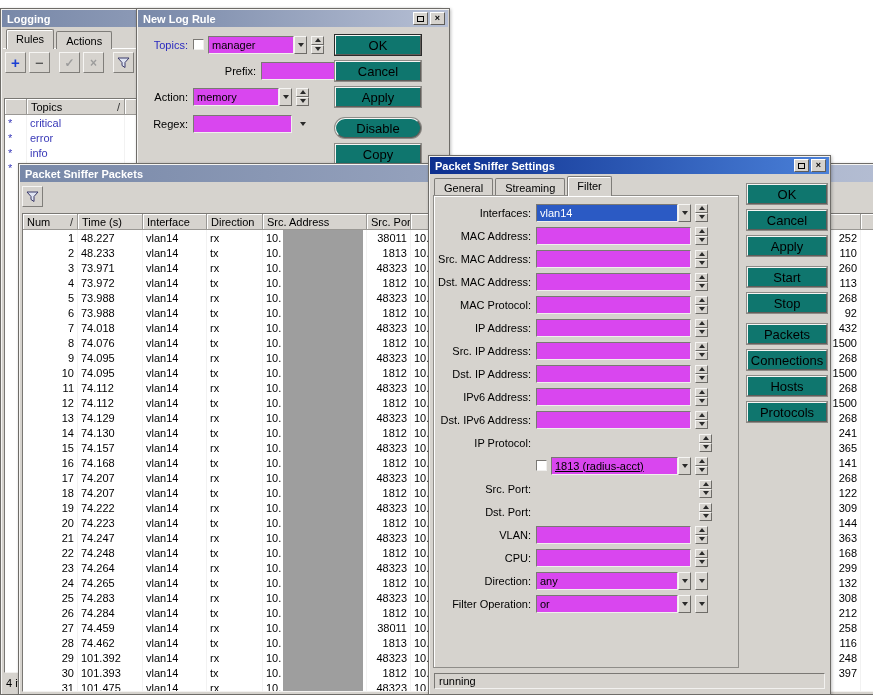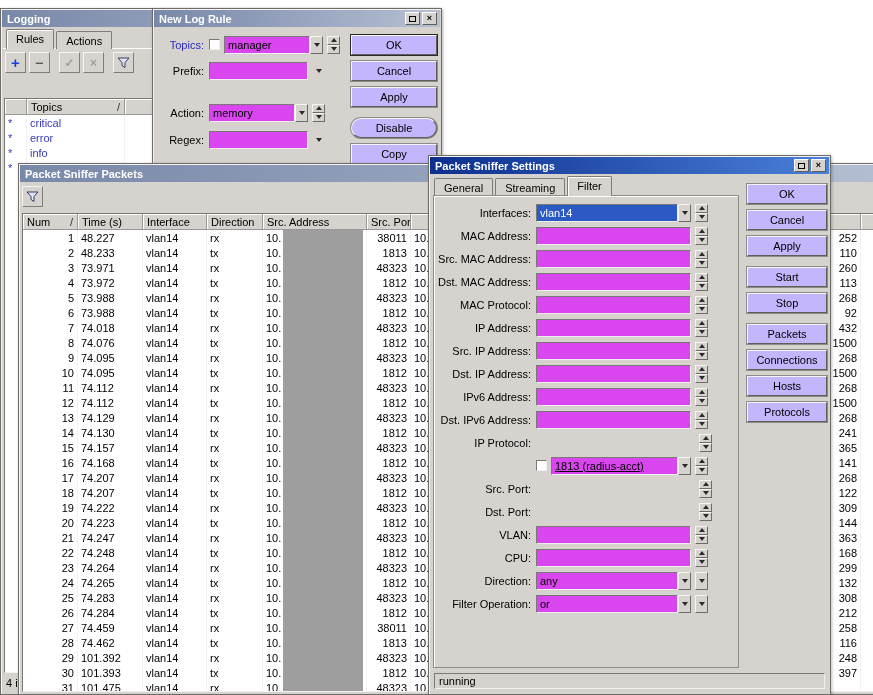--- a/index.html
+++ b/index.html
@@ -41,24 +41,24 @@
   .tbtn2 {
     width:21px; height:21px; background:#d6d3ce;
     border:1px solid; border-color:#f6f5f3 #807e7a #807e7a #f6f5f3;
     display:flex; align-items:center; justify-content:center; line-height:1;
   }
   .glyph-add { color:#1a3fd4; font-weight:bold; font-size:15px; }
   .glyph-remove { color:#333; font-size:15px; }
   .glyph-disabled { color:#9c9c9c; font-weight:bold; font-size:12px; }
 
   .btn {
-    position:absolute; height:20px; background:#c4b5fd;
+    position:absolute; height:20px; background:#0f766e;
     border:1px solid; border-color:#f6f5f3 #5f5d59 #5f5d59 #f6f5f3;
     box-shadow:0 0 0 1px #8d8b87;
-    display:flex; align-items:center; justify-content:center; font-size:11px;
+    display:flex; align-items:center; justify-content:center; font-size:13px;
   }
   .btn-default { box-shadow:0 0 0 1px #2b2b2b; }
 
   .field {
     background:#d946ef; border:1px solid; border-color:#7a7874 #f0efed #f0efed #7a7874;
     height:18px; line-height:16px; padding:0 3px; overflow:hidden; white-space:nowrap;
   }
   .combo-sel { background:#2b5ac4; color:#fff; }
   .cb { width:11px; height:11px; background:#fff; border:1px solid; border-color:#7a7874 #f0efed #f0efed #7a7874; }
   .ddbtn, .spin > div {
@@ -166,21 +166,21 @@
             <div class="pc lw1 topic">warning</div>
           </div>
         </div>
     </div>
     <div style="position:absolute; left:1px; bottom:2px; height:15px; display:flex; align-items:center; padding-left:2px;">
       <span>4 items</span>
     </div>
   </div>
 </div>
 
-<div class="window" style="left:152px; top:8px; width:290px; height:158px; z-index:2;">
+<div class="window" style="left:136px; top:8px; width:314px; height:158px; z-index:2;">
   <div class="titlebar tb-inactive">
     <span>New Log Rule</span>
     <span class="tbtns">
       <span class="tbtn">
           <span class="sq"></span>
         </span>
       <span class="tbtn">×</span>
     </span>
   </div>
   <div style="position:absolute; left:4px; top:26px; right:4px;">
@@ -193,21 +193,21 @@
         </div>
       <div class="spin" style="margin-left:4px;">
         <div>
             <span class="t-up"></span>
           </div>
           <div>
             <span class="t-dn"></span>
           </div>
       </div>
     </div>
-    <div class="frow" style="margin-bottom:23px;">
+    <div class="frow" style="margin-bottom:7px;justify-content:center;">
       <div class="flabel" style="width:52px;">Prefix:</div>
       <div class="field" style="width:99px;"></div>
       <div class="ddbtn" style="margin-left:4px; border-color:transparent; background:transparent;">
           <span class="t-dn"></span>
         </div>
     </div>
     <div class="frow" style="margin-bottom:8px;">
       <div class="flabel" style="width:52px;">Action:</div>
       <div class="field" style="width:86px;">memory</div>
       <div class="ddbtn">

